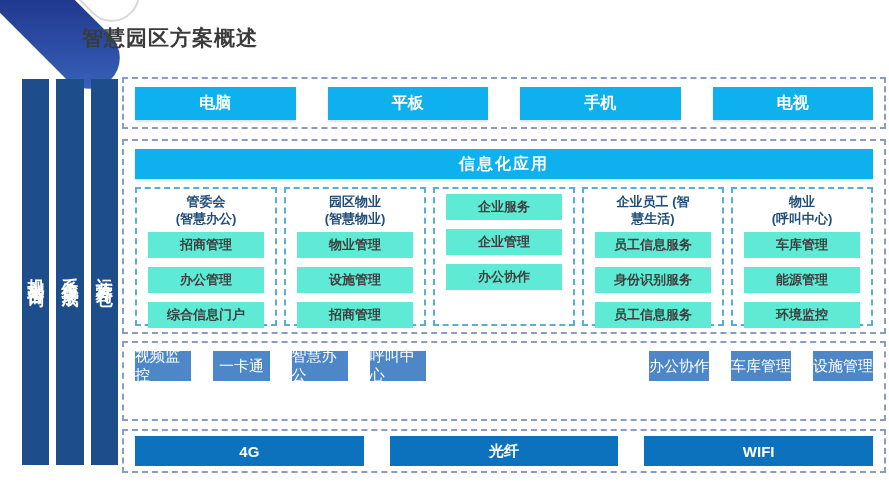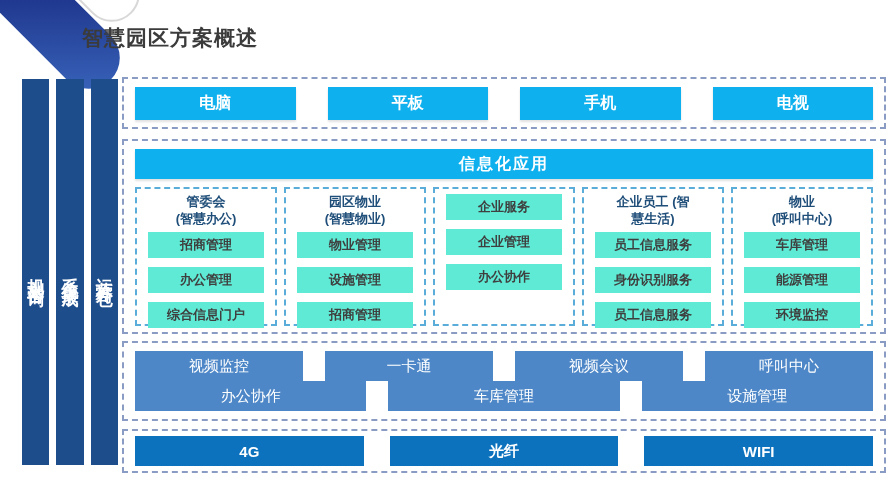--- a/index.html
+++ b/index.html
@@ -98,21 +98,21 @@
   .col-items { display:flex; flex-direction:column; gap:9px; }
   .item-gray {
     width:90%; height:26px; margin:0 auto;
     background:#5eead4;
     color:#3f3f3f; font-weight:bold; font-size:13px;
     display:flex; align-items:center; justify-content:center;
     white-space:nowrap;
   }
 
   
-  .platform { height:80px; margin-top:7px; padding:8px 11px; display:flex; flex-direction:column; justify-content:space-between; }
+  .platform { height:80px; margin-top:7px; padding:8px 11px; display:flex; flex-direction:row; justify-content:space-between; }
   .platform-row { display:flex; gap:22px; }
   .btn-blue {
     flex:1; height:30px;
     background:#4d87c7;
     color:#fff; font-weight:400; font-size:15px;
     display:flex; align-items:center; justify-content:center;
   }
 
   
   .network { height:44px; margin-top:8px; padding:0 11px; display:flex; align-items:center; gap:26px; }
@@ -212,21 +212,21 @@
         </div>
       </div>
 
     </div>
   </div>
 
   <div class="platform dash-box">
     <div class="platform-row">
       <div class="btn-blue">视频监控</div>
       <div class="btn-blue">一卡通</div>
-      <div class="btn-blue">视频会议</div>
+      <div class="btn-blue">智慧办公</div>
       <div class="btn-blue">呼叫中心</div>
     </div>
     <div class="platform-row">
       <div class="btn-blue">办公协作</div>
       <div class="btn-blue">车库管理</div>
       <div class="btn-blue">设施管理</div>
     </div>
   </div>
 
   <div class="network dash-box">

